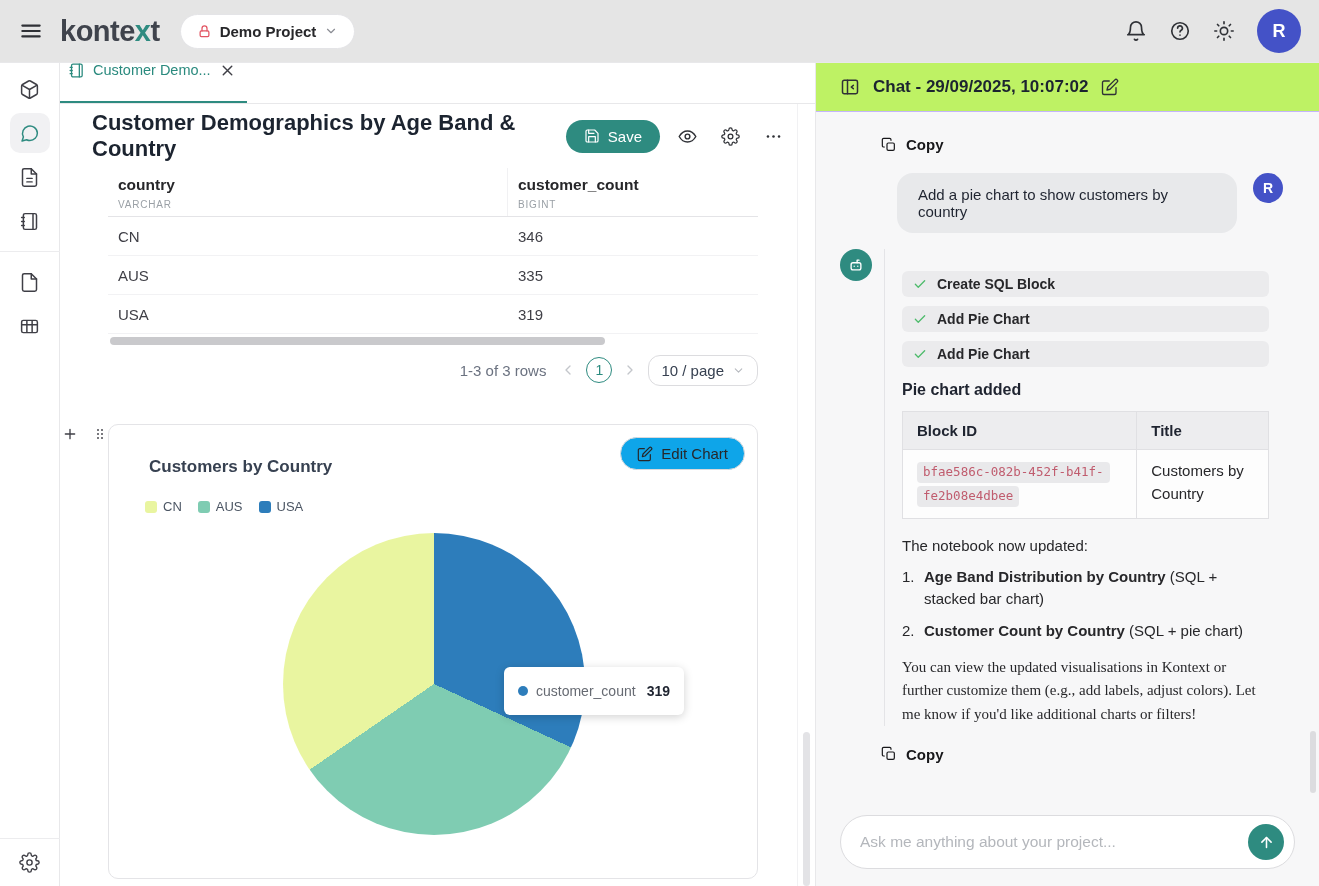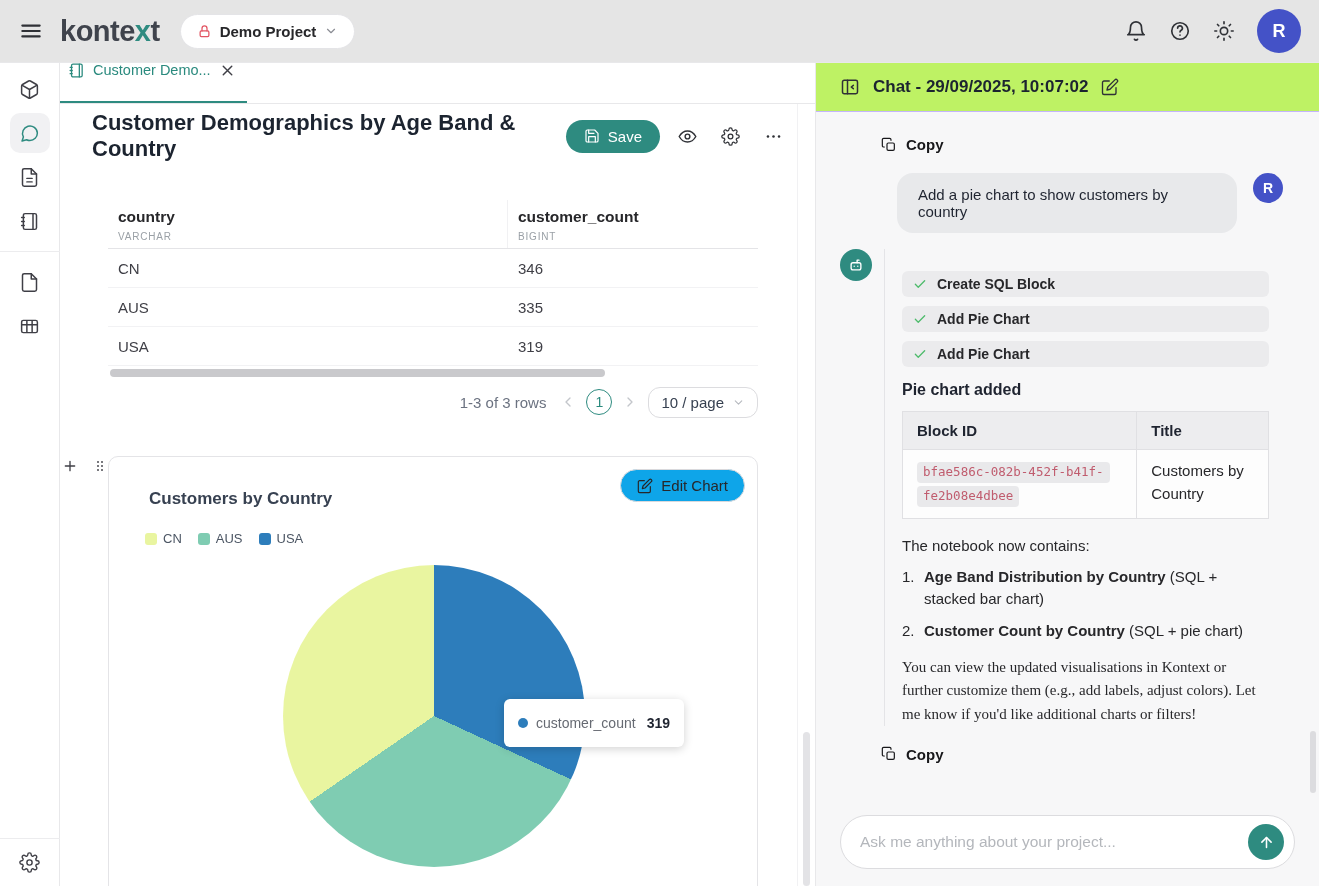--- a/index.html
+++ b/index.html
@@ -50,21 +50,21 @@
 
   .titlebar { height:64px; display:flex; align-items:center; padding:0 32px; }
   .nb-title { font-size:22px; font-weight:700; color:#1c2430; }
   .save-btn { margin-left:34px; display:flex; align-items:center; gap:8px; background:#2e8b80;
     color:#fff; border:none; border-radius:17px; padding:8px 18px; font-size:15px;
     font-family:inherit; cursor:pointer; }
   .save-btn svg { width:16px; height:16px; }
   .title-icons { display:flex; align-items:center; gap:24px; margin-left:18px; color:#2f3136; }
   .title-icons .tico { width:19px; height:19px; cursor:pointer; }
 
-  .table-block { margin-left:48px; width:650px;margin-top:32px; }
+  .table-block { margin-left:48px; width:650px; }
   .thead { display:flex; border-bottom:1px solid #e4e4e7; }
   .th { padding:8px 10px 6px; }
   .th.c1 { width:400px; border-right:1px solid #f1f1f3; }
   .th.c2 { flex:1; }
   .th .cname { font-size:15.5px; font-weight:700; color:#27272a; }
   .th .ctype { font-size:10px; color:#9aa0a6; letter-spacing:0.8px; margin-top:5px; }
   .trow { display:flex; border-bottom:1px solid #f2f2f4; height:39px; align-items:center; }
   .td { padding:0 10px; font-size:15px; color:#3f3f46; }
   .td.c1 { width:400px; }
   .hscroll { height:14px; padding:3px 2px; }
@@ -510,21 +510,21 @@
             <tr>
               <td>
                 <span class="code-chip">bfae586c-082b-452f-b41f-</span><br>
                 <span class="code-chip">fe2b08e4dbee</span>
               </td>
               <td>Customers by Country</td>
             </tr>
           </tbody>
             </table>
 
-          <div class="contains-intro">The notebook now contains:</div>
+          <div class="contains-intro">The notebook now updated:</div>
           <div class="contains-list">
             <div class="c-item">
               <span class="num">1.</span>
               <span><b>Age Band Distribution by Country</b><span> (SQL + stacked bar chart)</span></span>
             </div>
             <div class="c-item">
               <span class="num">2.</span>
               <span><b>Customer Count by Country</b><span> (SQL + pie chart)</span></span>
             </div>
           </div>

